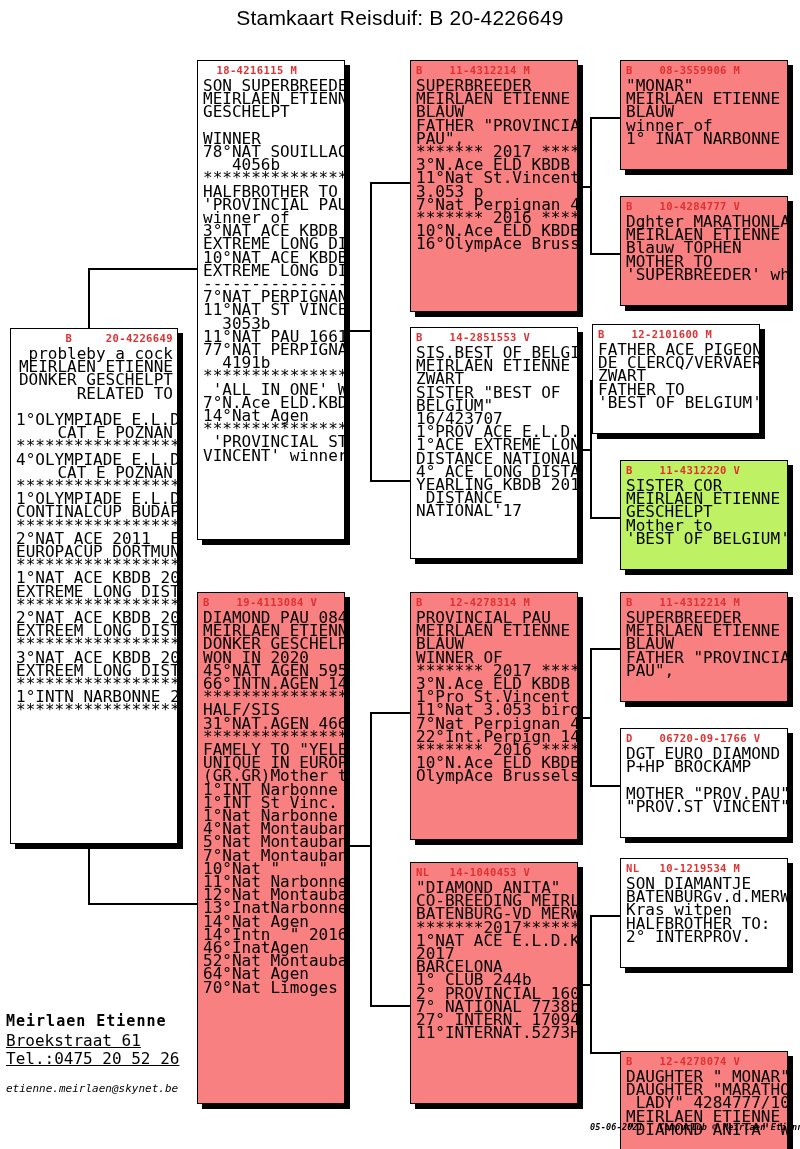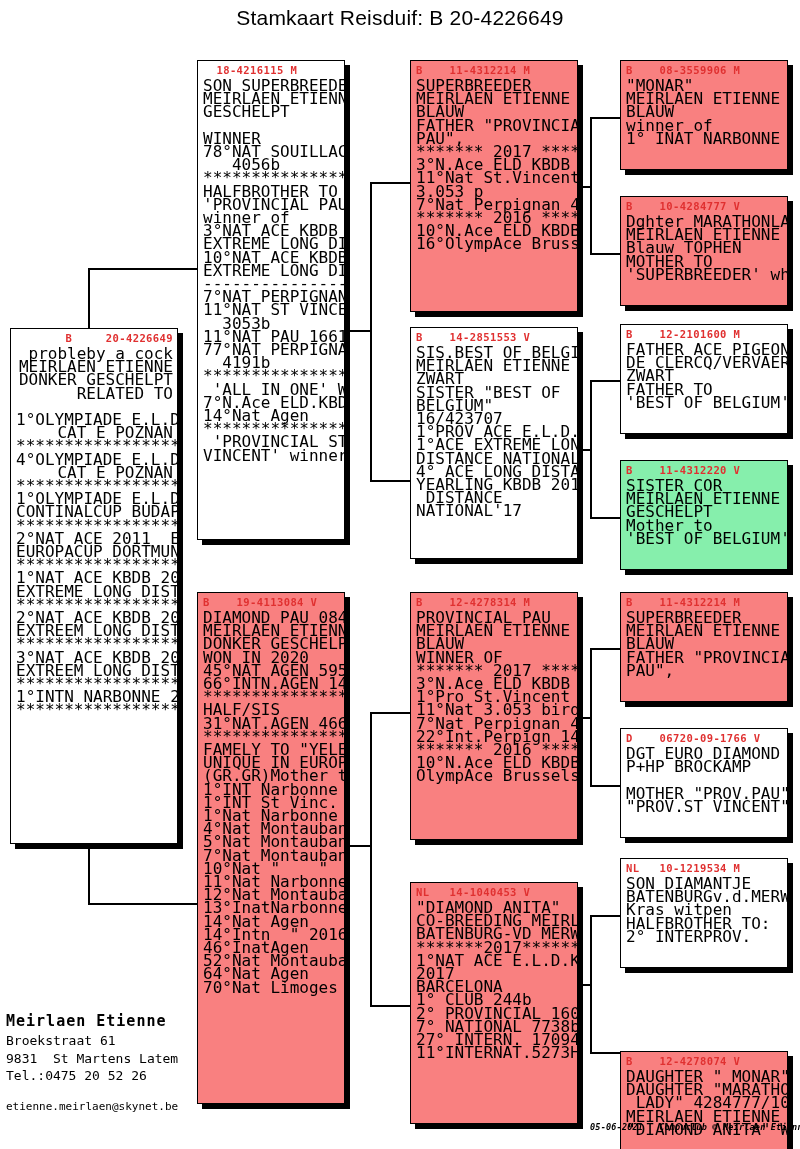--- a/index.html
+++ b/index.html
@@ -12,38 +12,38 @@
   }
 
   .card{
     position:absolute;box-sizing:border-box;
     border:1.5px solid #000;background:#fff;
     box-shadow:5px 5px 0 0 #000;
     padding:3px 4px 2px 5px;
     overflow:hidden;
   }
   .card.pink{background:#f98080;}
-  .card.yellow{background:#86efac;}
+  .card.yellow{background:#bef264;}
   .card.white{background:#ffffff;}
 
   .ringline{
     color:#e03030;font-weight:bold;font-size:10.5px;
     letter-spacing:0.4px;white-space:pre;line-height:13px;
     margin-bottom:2px;
   }
   .body{font-size:16px;line-height:13.2px;color:#000;white-space:pre;}
 
   .conn{position:absolute;background:#000;}
   .conn.h{height:1.5px;}
   .conn.v{width:1.5px;}
 
   #breeder{position:absolute;left:6px;top:1010px;width:230px;}
   #breeder .bname{font-size:15px;font-weight:bold;letter-spacing:1px;line-height:22px;color:#000;}
-  #breeder .bl{font-size:13px;line-height:17.5px;color:#000;white-space:pre;}
-  #breeder .bmail{font-size:11px;line-height:17px;color:#000;margin-top:13px;}
+  #breeder .bl{font-size:16px;line-height:17.5px;color:#000;white-space:pre;text-decoration:underline;}
+  #breeder .bmail{font-size:11px;line-height:17px;color:#000;margin-top:13px;font-style:italic;}
 
   #footer{position:absolute;left:590px;top:1122px;font-size:8.5px;font-style:italic;font-weight:bold;color:#000;white-space:pre;letter-spacing:0.2px;}
 </style>
 </head>
 <body>
 
 <div id="title">Stamkaart Reisduif: B   20-4226649</div>
 
 <div class="conn v" style="left:88px;top:268px;height:636px;"></div>
 <div class="conn h" style="left:88px;top:268px;width:110px;"></div>
@@ -222,21 +222,21 @@
 3°N.Ace ELD KBDB 17
 1°Pro St.Vincent 515
 11°Nat 3.053 birds
 7°Nat Perpignan 4620
 22°Int.Perpign 14673
 ******* 2016 *******
 10°N.Ace ELD KBDB 16
 OlympAce Brussels</div>
 </div>
 
-<div class="card pink" style="left:410px;top:862px;width:168px;height:242px;margin-top:20px;">
+<div class="card pink" style="left:410px;top:862px;width:168px;height:242px;">
   <div class="ringline">NL   14-1040453 V</div>
   <div class="body">"DIAMOND ANITA"
 CO-BREEDING MEIRLAEN
 BATENBURG-VD MERWE
 *******2017*********
 1°NAT ACE E.L.D.KBDB
 2017
 BARCELONA
 1° CLUB 244b
 2° PROVINCIAL 1606b
@@ -256,21 +256,21 @@
 
 <div class="card pink" style="left:620px;top:196px;width:168px;height:110px;">
   <div class="ringline">B    10-4284777 V</div>
   <div class="body">Dghter MARATHONLADY
 MEIRLAEN ETIENNE
 Blauw TOPHEN
 MOTHER TO
 'SUPERBREEDER' who</div>
 </div>
 
-<div class="card white" style="left:620px;top:324px;width:168px;height:110px;">
+<div class="card white" style="left:592px;top:324px;width:168px;height:110px;">
   <div class="ringline">B    12-2101600 M</div>
   <div class="body">FATHER ACE PIGEON'3
 DE CLERCQ/VERVAEREN
 ZWART
 FATHER TO
 'BEST OF BELGIUM'</div>
 </div>
 
 <div class="card yellow" style="left:620px;top:460px;width:168px;height:110px;">
   <div class="ringline">B    11-4312220 V</div>
@@ -313,18 +313,17 @@
   <div class="body">DAUGHTER " MONAR"  X
 DAUGHTER "MARATHON
  LADY" 4284777/10
 MEIRLAEN ETIENNE
 "DIAMOND ANITA" WON</div>
 </div>
 
 <div id="breeder">
   <div class="bname">Meirlaen Etienne</div>
   <div class="bl">Broekstraat 61</div>
-  <div class="bl">9831  St Martens Latem</div>
   <div class="bl">Tel.:0475 20 52 26</div>
   <div class="bmail">etienne.meirlaen@skynet.be</div>
 </div>
 
 <div id="footer">05-06-2021   Compuclub © Meirlaen Etienne</div>
 
 </body></html>

